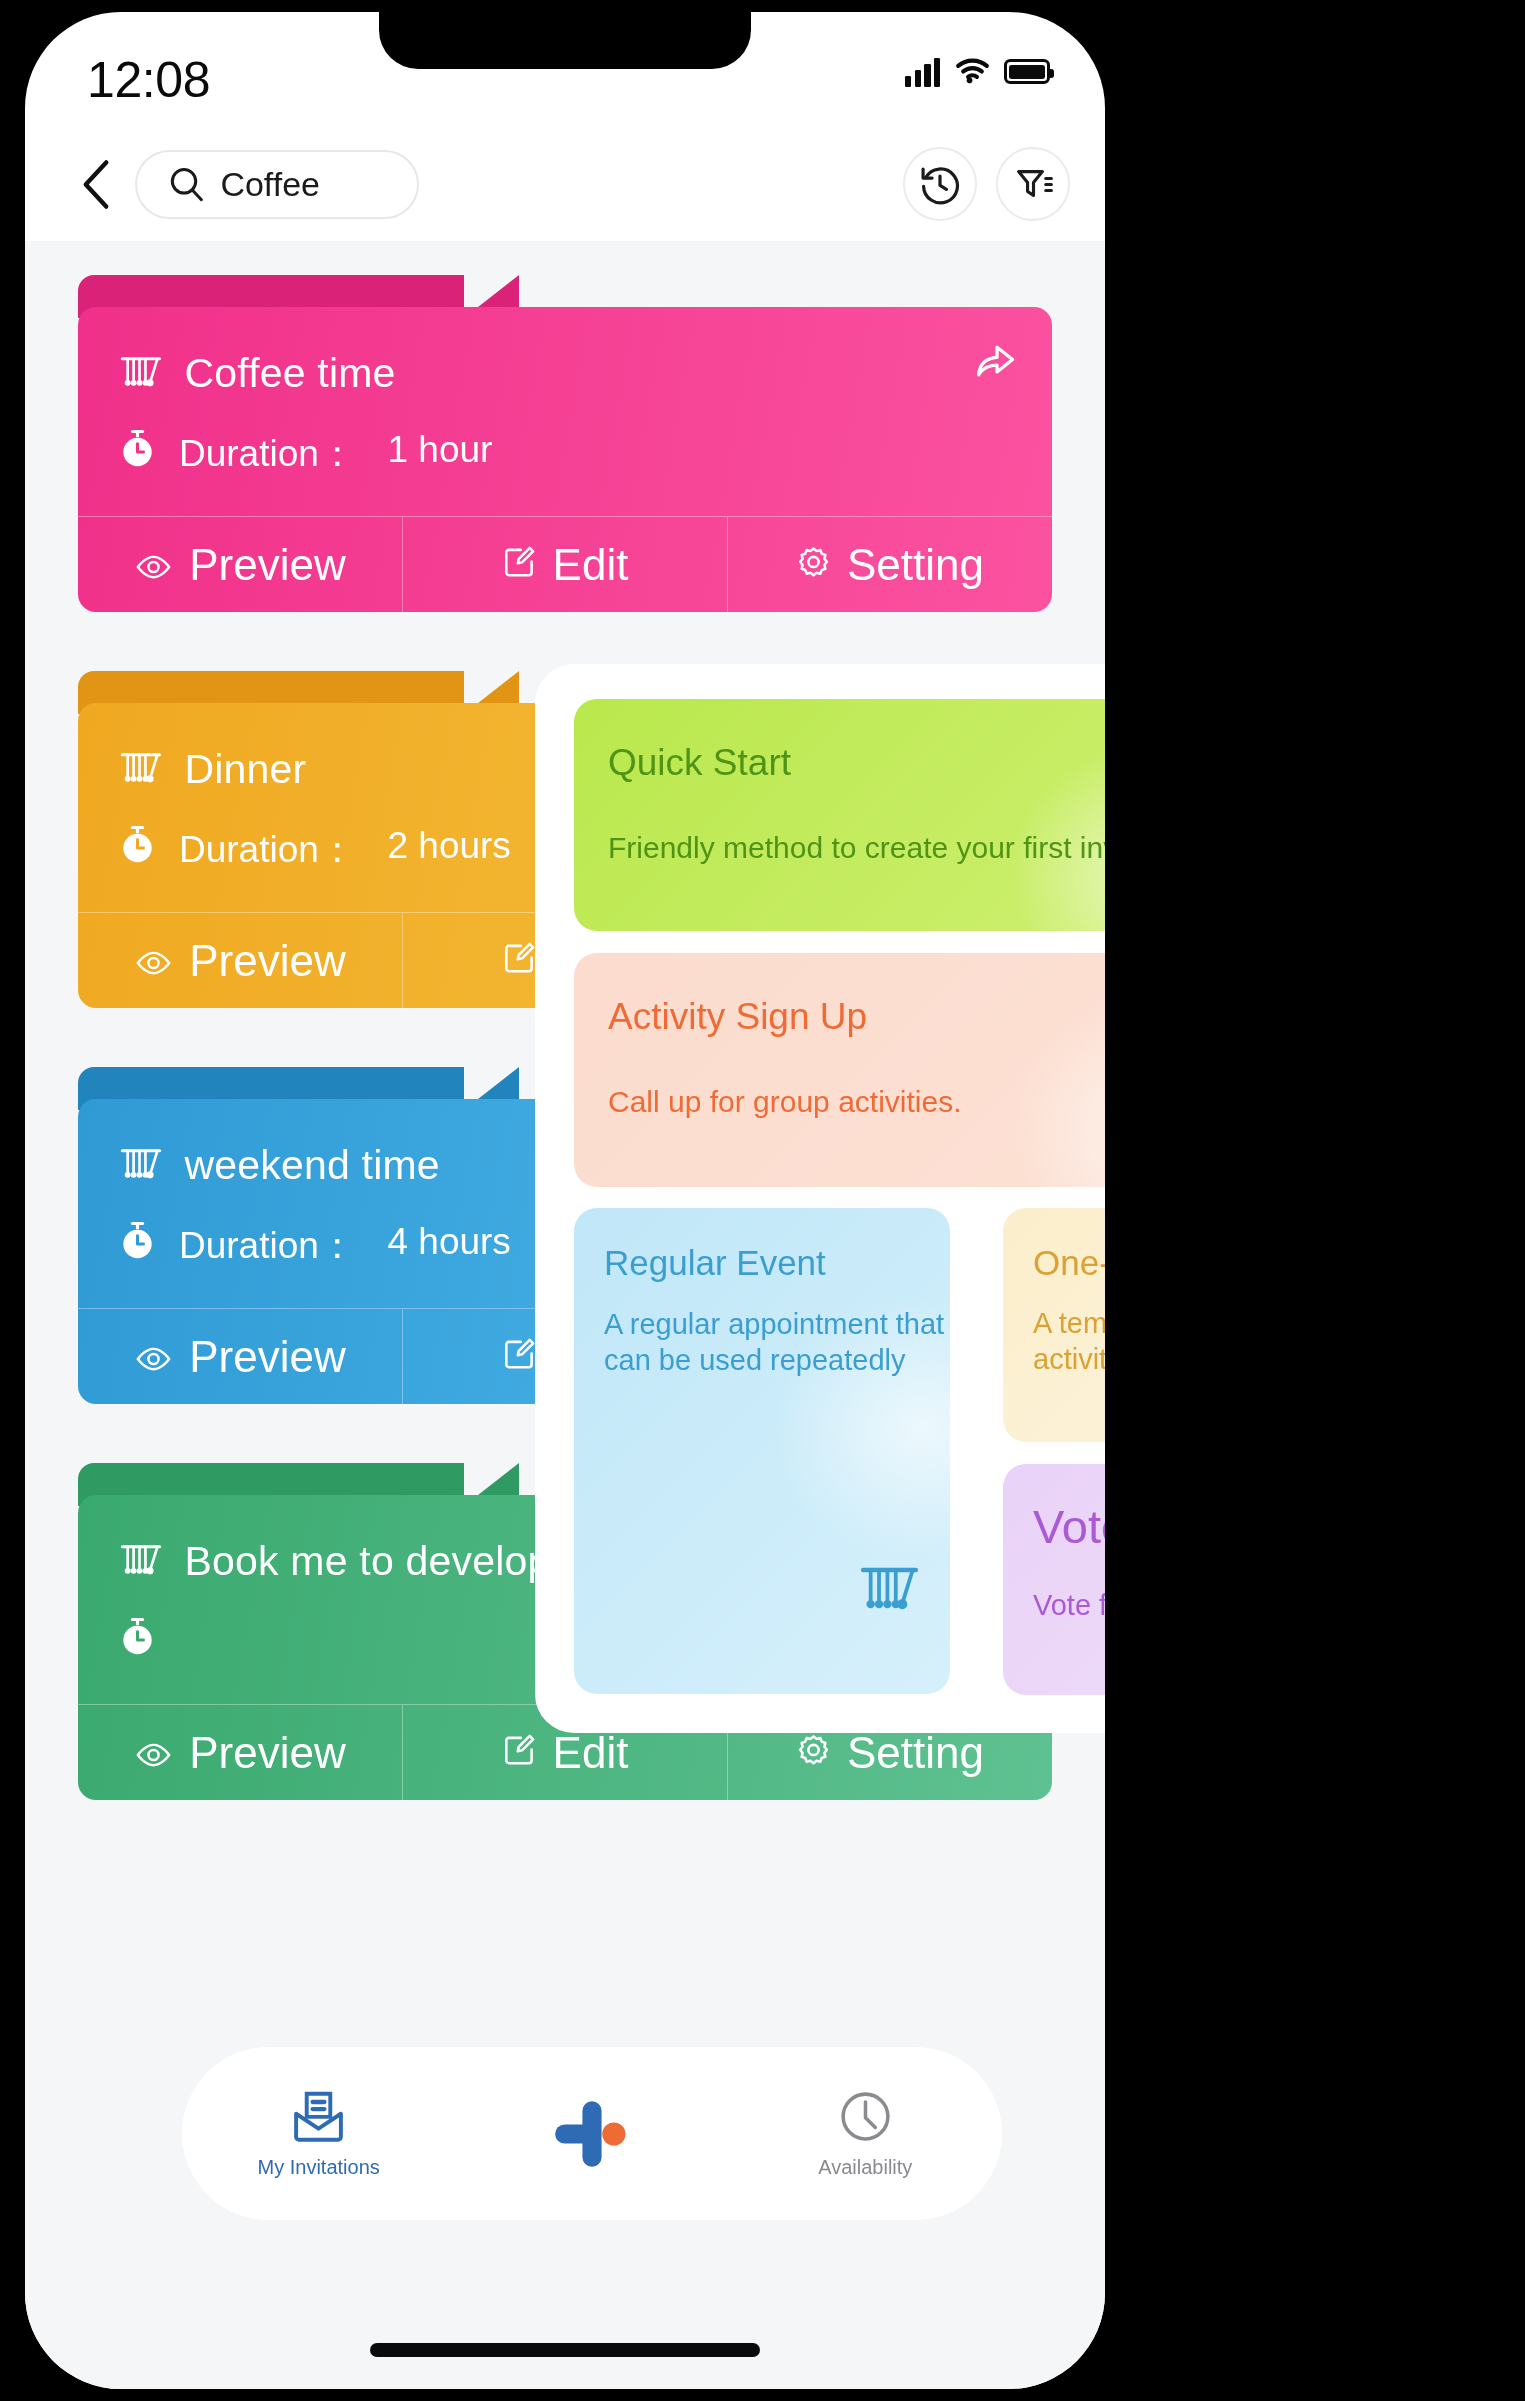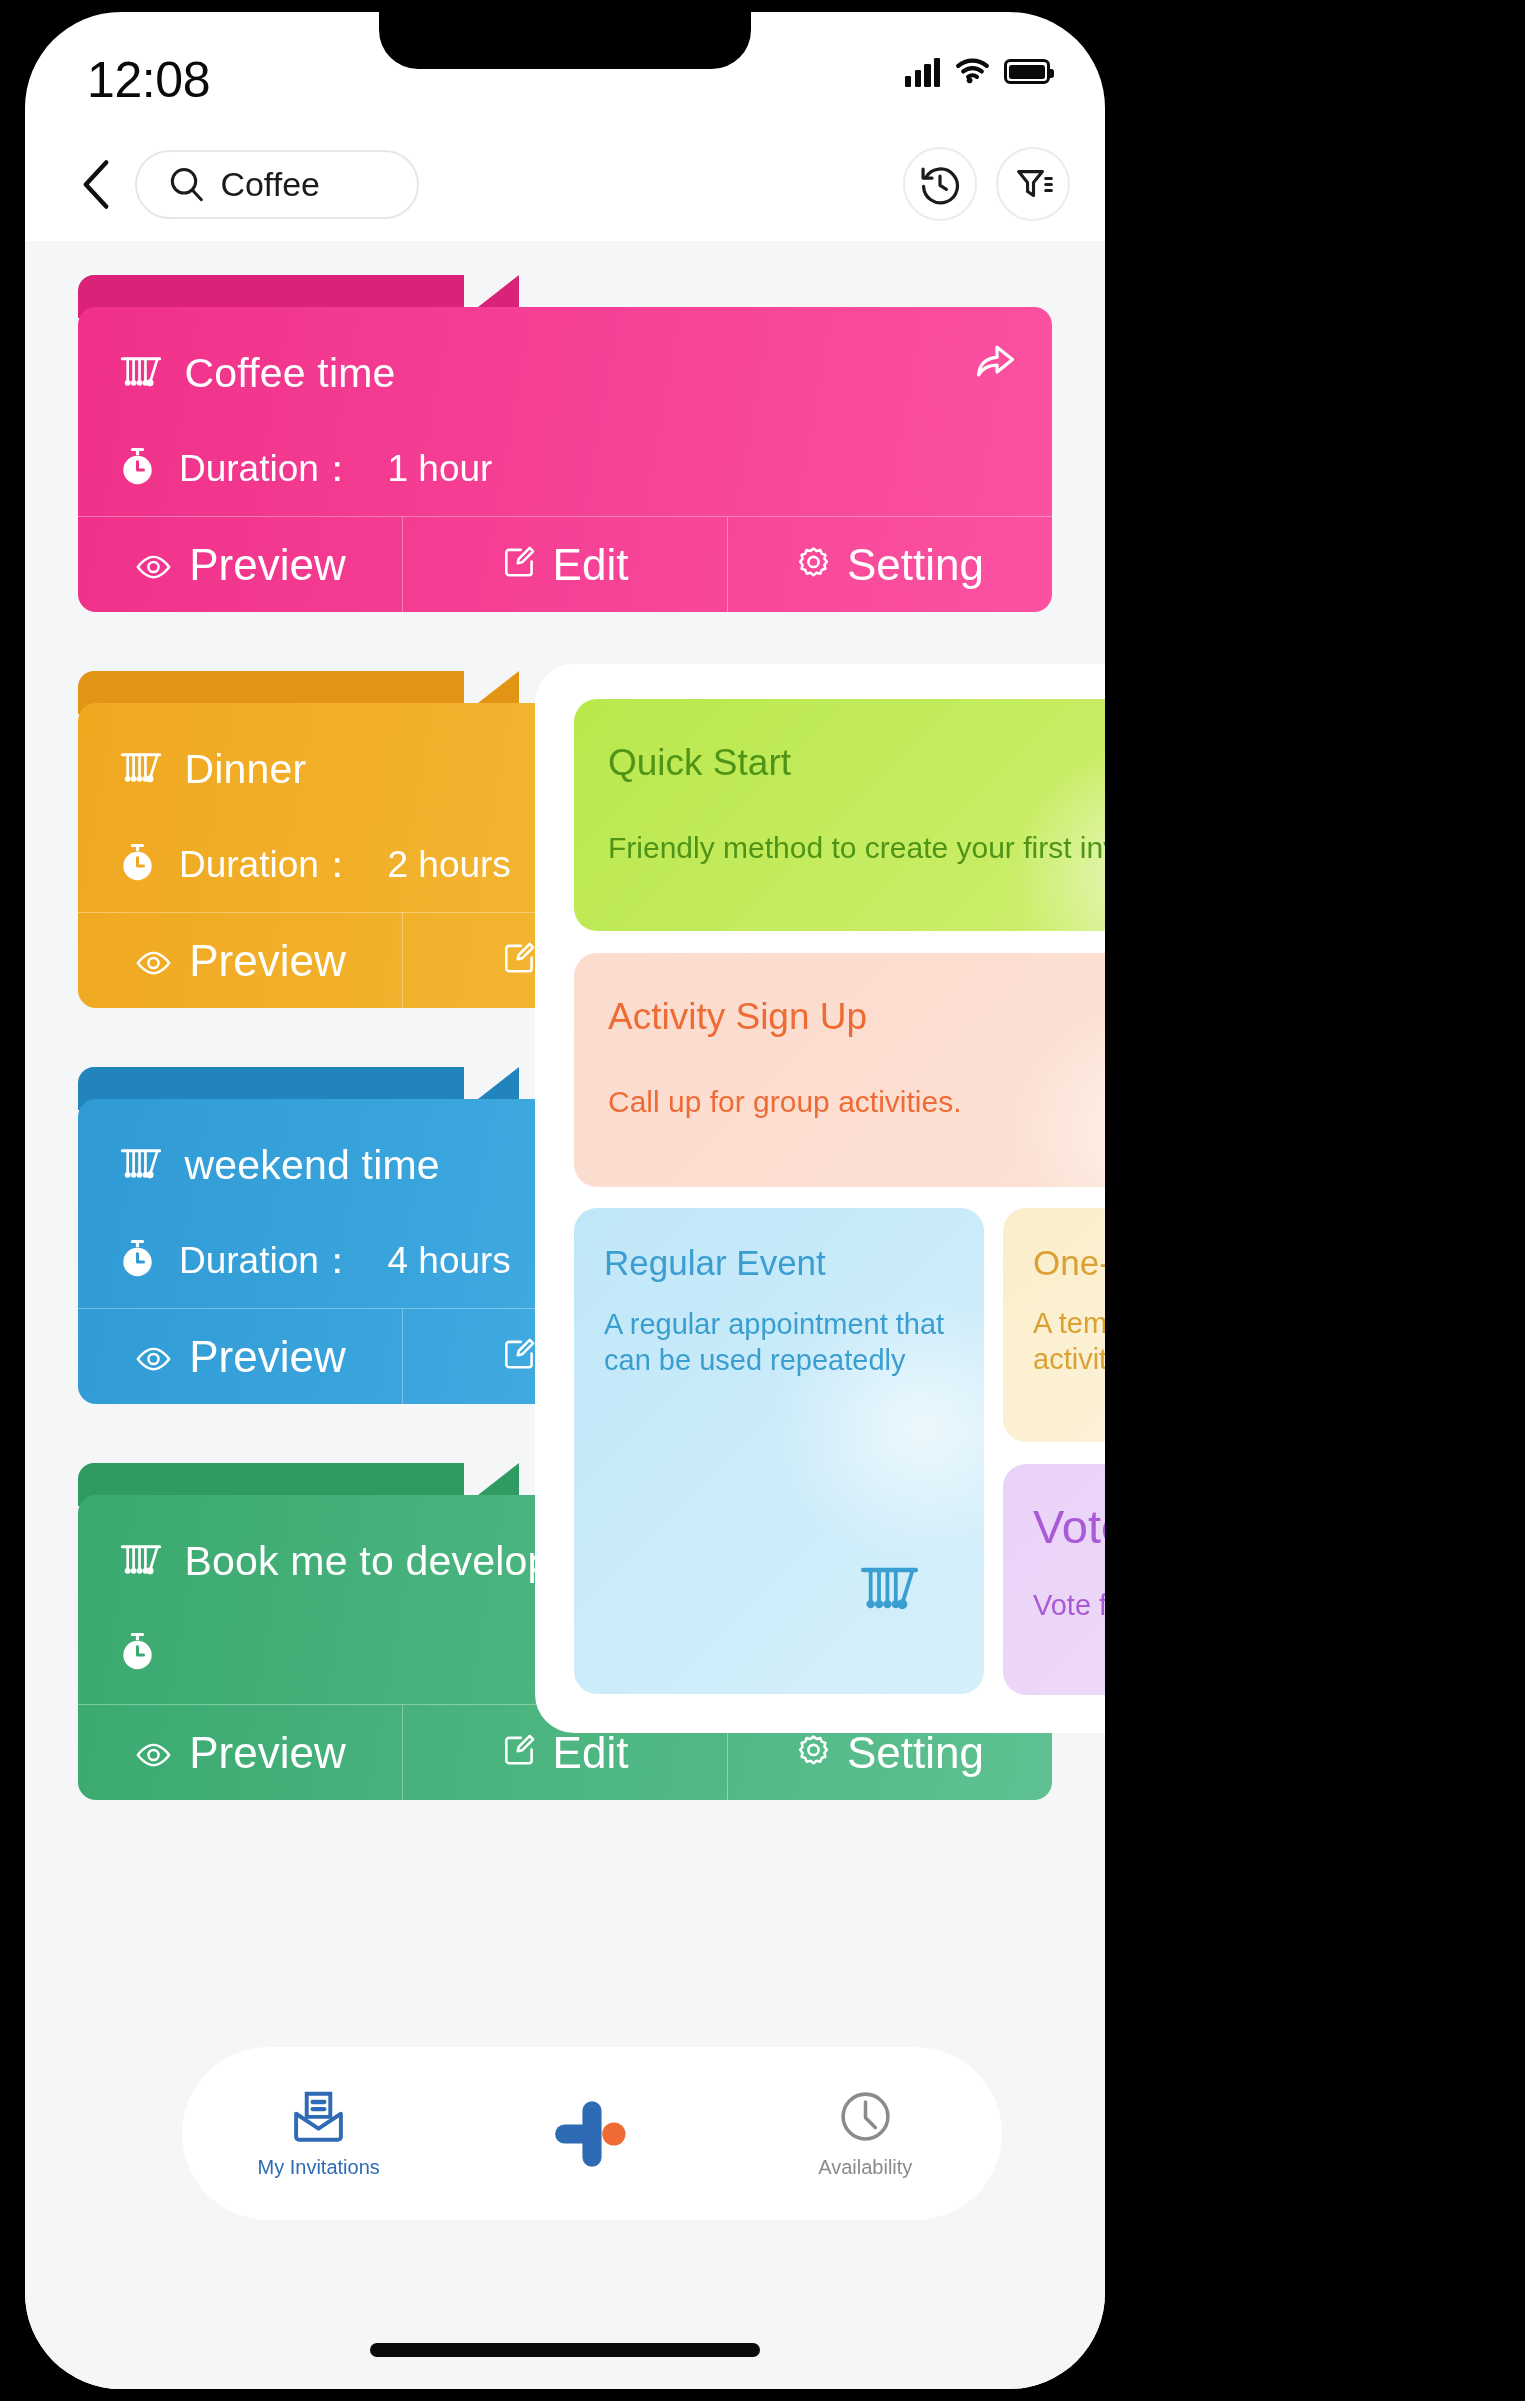--- a/index.html
+++ b/index.html
@@ -116,21 +116,21 @@
     position: absolute; top: 32px; left: 0; right: 0; bottom: 0;
     border-radius: 18px;
     overflow: hidden;
   }
   .folder-main {
     position: absolute; top:0; left: 0; right:0; height: 213px;
     padding: 43px 39px 0 39px;
   }
   .row-title { display:flex; align-items:center; gap: 19.5px; }
   .row-title .tname { font-size: 41px; color: #fff; letter-spacing: 0.2px; }
-  .row-dur { display:flex; align-items:center; gap: 21px; margin-top: 47px; }
+  .row-dur { display:flex; gap: 21px; margin-top: 32px; }
   .row-dur .dlabel { font-size: 37px; color: #fff; }
   .row-dur .dval { font-size: 37px; color: #fff; margin-left: 10.6px; }
   .share-ico {
     position: absolute; right: 35px; top: 37px;
     cursor: pointer;
   }
   .folder-actions {
     position:absolute; left:0; right:0; bottom:0; height: 96px;
     display: flex; border-top: 1.8px solid rgba(255,255,255,.34);
   }
@@ -475,21 +475,21 @@
         <div class="m-card" style="left: 39px; top: 35px; width: 908px; height: 232px; background: linear-gradient(135deg, rgb(185, 232, 76) 0%, rgb(214, 242, 126) 100%);">
     <div class="glow" style="left:436px;top:42px"></div>
     <div class="m-title" style="position:absolute;left:34px;top:43px;color:#4f9416;font-size:37px">Quick Start</div>
     <div class="m-desc" style="position:absolute;left:34px;top:131px;width:674px;color:#4f9416;font-size:30px">Friendly method to create your first invitation</div>
     </div>
         <div class="m-card" style="left: 39px; top: 289px; width: 908px; height: 234px; background: linear-gradient(135deg, rgb(251, 220, 206) 0%, rgb(253, 227, 214) 100%);">
     <div class="glow" style="left:436px;top:42px"></div>
     <div class="m-title" style="position:absolute;left:34px;top:43px;color:#ef6b35;font-size:37px">Activity Sign Up</div>
     <div class="m-desc" style="position:absolute;left:34px;top:131px;width:674px;color:#ef6b35;font-size:30px">Call up for group activities.</div>
     </div>
-        <div class="m-card" style="left: 39px; top: 544px; width: 410px; height: 486px; background: linear-gradient(135deg, rgb(192, 231, 248) 0%, rgb(214, 240, 251) 100%);">
+        <div class="m-card" style="left: 39px; top: 544px; width: 376px; height: 486px; background: linear-gradient(135deg, rgb(192, 231, 248) 0%, rgb(214, 240, 251) 100%);">
     <div class="glow" style="left:197px;top:87px"></div>
     <div class="m-title" style="position:absolute;left:30px;top:35px;color:#3b9ed0;font-size:35px">Regular Event</div>
     <div class="m-desc" style="position:absolute;left:30px;top:99px;width:346px;color:#3b9ed0;font-size:29px">A regular appointment that can be used repeatedly</div>
     <div class="m-ico" style="left:282px;top:355px"><svg width="67" height="53" viewBox="0 0 32 25">
     <path d="M3.4 3.2h25.2" stroke="#3b9ed0" stroke-width="2.1" stroke-linecap="round"></path>
     <path d="M7 3.4v14.2M11 3.4v14.2M15 3.4v14.2M19 3.4v14.2M27 3.4 22.6 17.6" stroke="#3b9ed0" stroke-width="1.8" stroke-linecap="round"></path>
     <circle cx="7" cy="19.5" r="2" fill="#3b9ed0"></circle>
     <circle cx="11" cy="19.5" r="2" fill="#3b9ed0"></circle>
     <circle cx="15" cy="19.5" r="2" fill="#3b9ed0"></circle>
     <circle cx="19" cy="19.5" r="2" fill="#3b9ed0"></circle>

